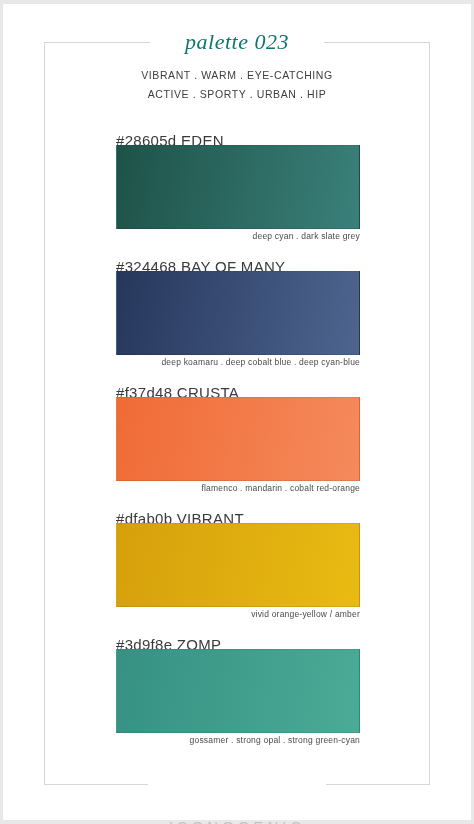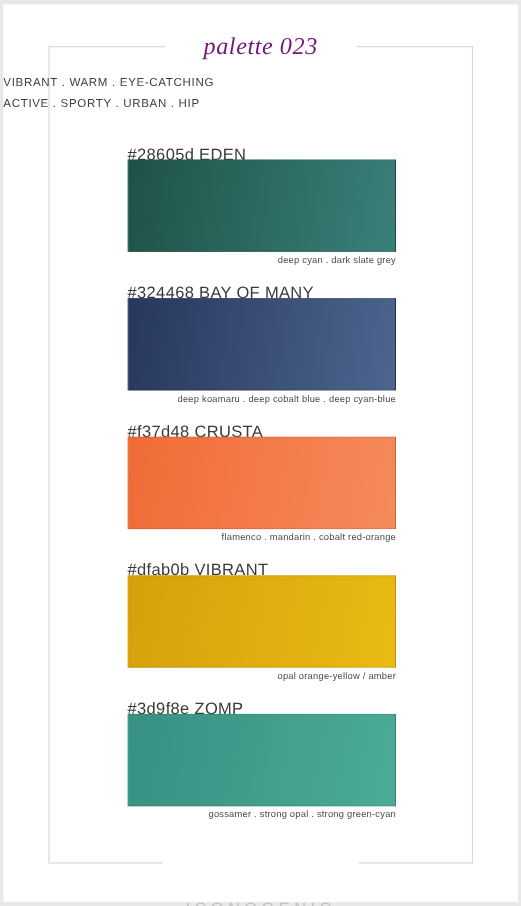--- a/index.html
+++ b/index.html
@@ -47,31 +47,31 @@
 
   .title {
     position: absolute;
     left: 0;
     right: 0;
     top: 25px;
     text-align: center;
     font-family: "Liberation Serif", serif;
     font-style: italic;
     font-size: 22px;
-    color: #701a75;
+    color: #0f766e;
     letter-spacing: 0.5px;
     line-height: 26px;
   }
 
   .subtitle {
     position: absolute;
     left: 0;
     right: 0;
     top: 62px;
-    text-align: left;
+    text-align: center;
     font-size: 10.5px;
     color: #3e3e3e;
     letter-spacing: 0.6px;
     line-height: 19px;
   }
   .subtitle div { white-space: nowrap; }
 
   .swatches {
     position: absolute;
     left: 0;
@@ -165,21 +165,21 @@
 
     <div class="swatch-block">
       <div class="swatch-label">#f37d48 CRUSTA</div>
       <div class="swatch-chip" style="background: linear-gradient(100deg, rgb(240, 107, 54) 0%, rgb(245, 138, 92) 100%);"></div>
       <div class="swatch-desc">flamenco . mandarin . cobalt red-orange</div>
     </div>
 
     <div class="swatch-block">
       <div class="swatch-label">#dfab0b VIBRANT</div>
       <div class="swatch-chip" style="background: linear-gradient(100deg, rgb(214, 160, 12) 0%, rgb(232, 187, 18) 100%);"></div>
-      <div class="swatch-desc">opal orange-yellow / amber</div>
+      <div class="swatch-desc">vivid orange-yellow / amber</div>
     </div>
 
     <div class="swatch-block">
       <div class="swatch-label">#3d9f8e ZOMP</div>
       <div class="swatch-chip" style="background: linear-gradient(100deg, rgb(54, 145, 131) 0%, rgb(75, 171, 150) 100%);"></div>
       <div class="swatch-desc">gossamer . strong opal . strong green-cyan</div>
     </div>
 
   </div>
 

